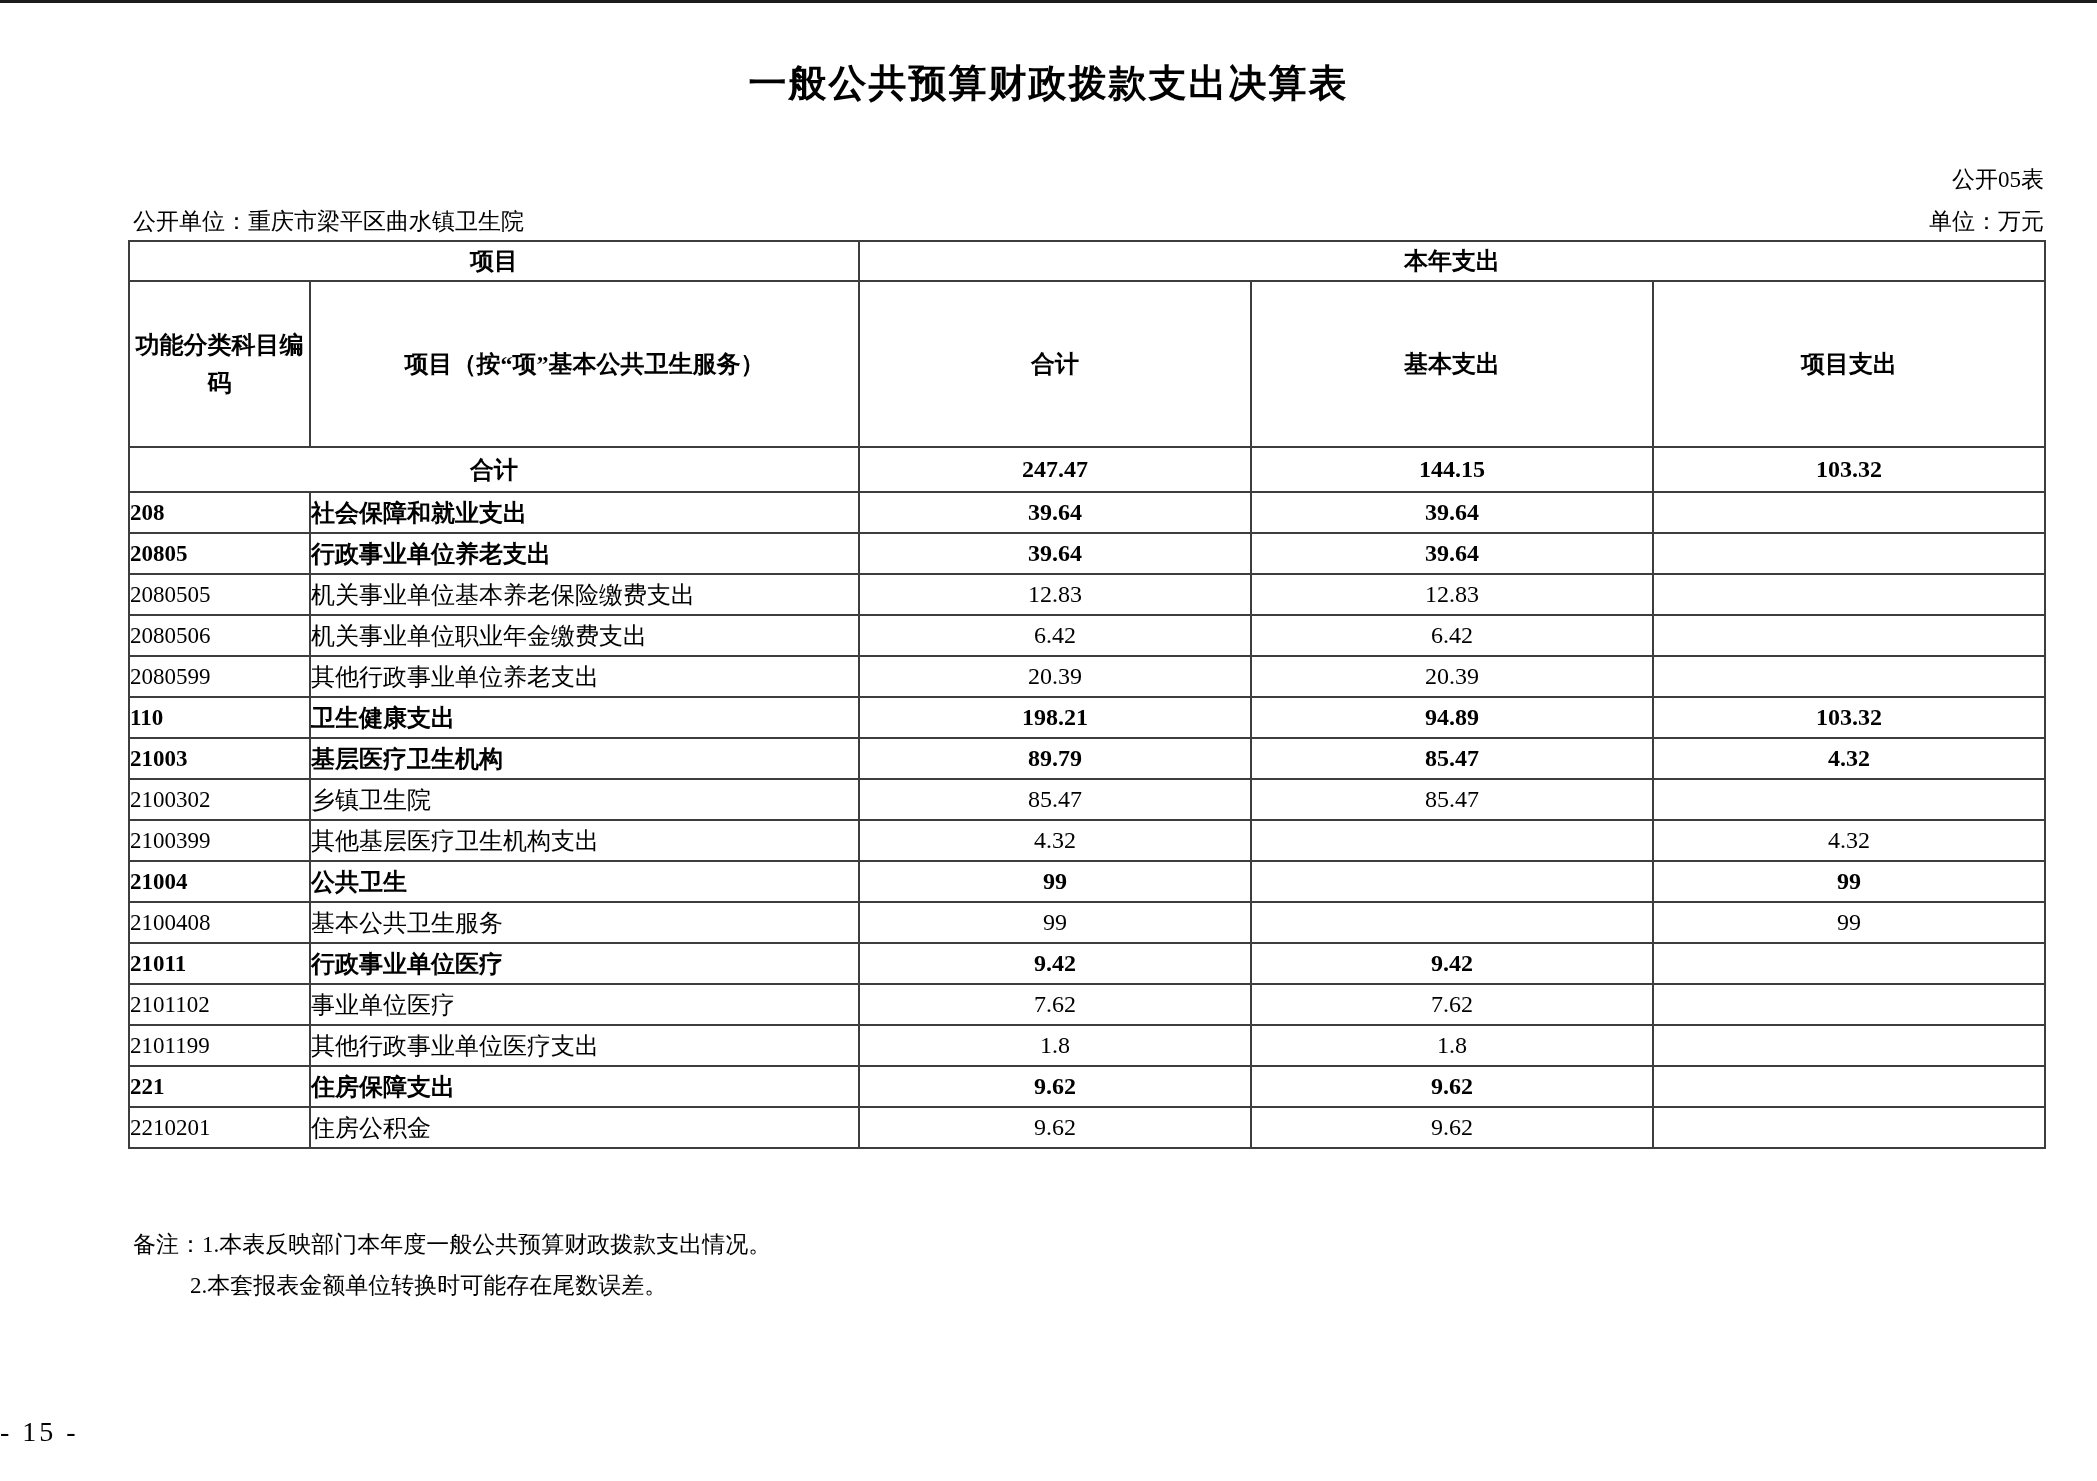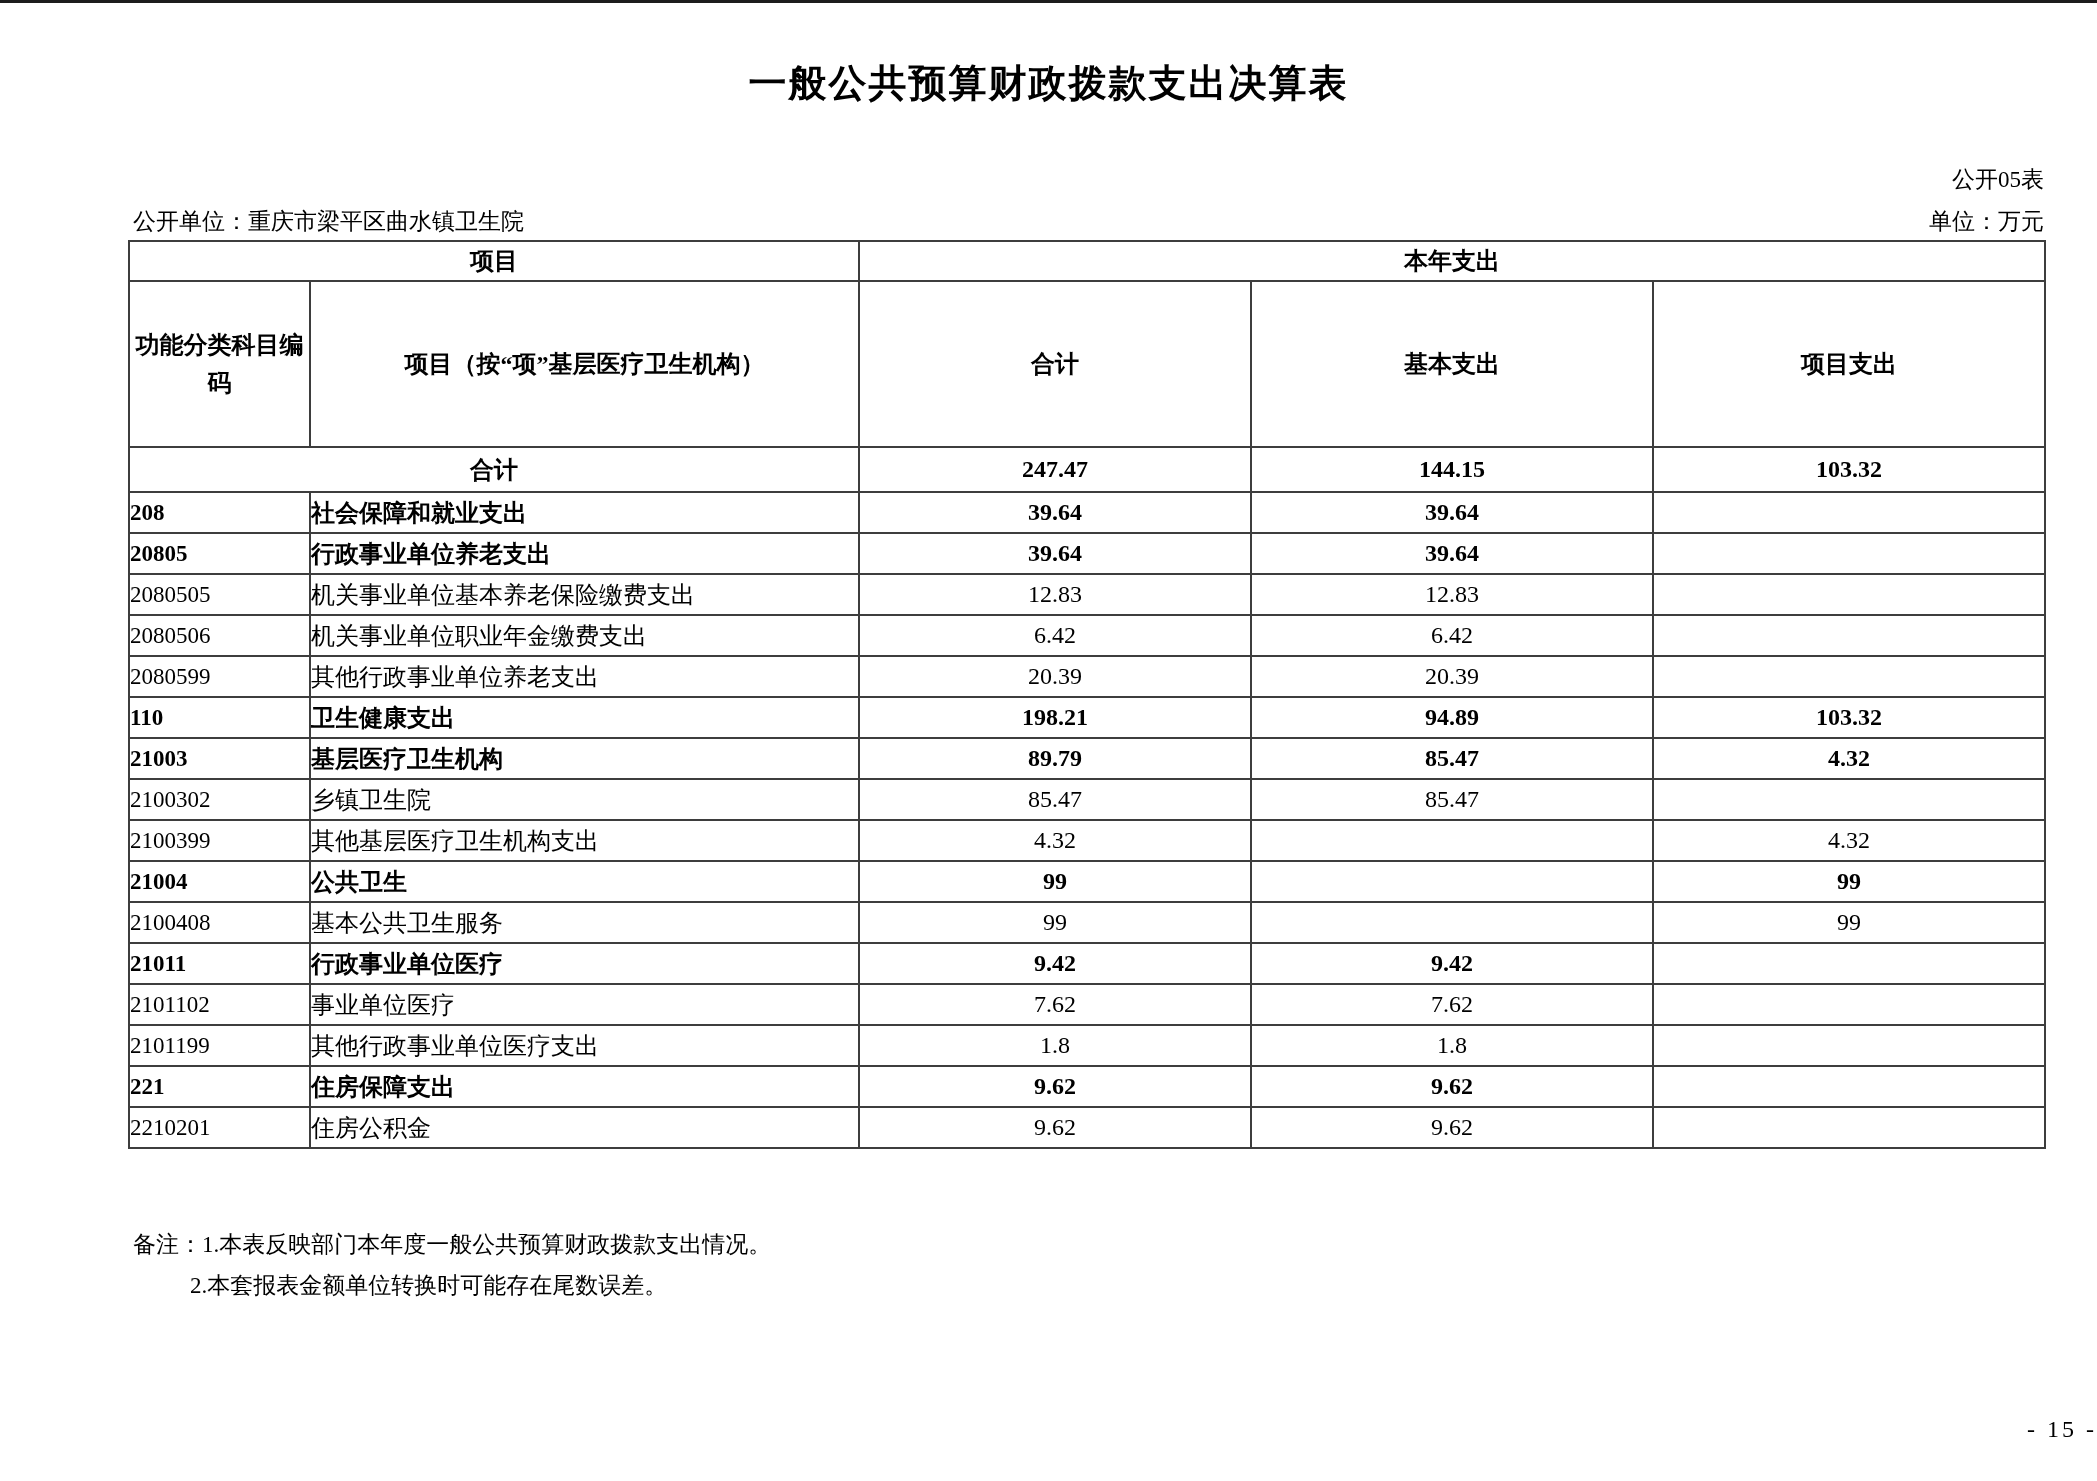--- a/index.html
+++ b/index.html
@@ -100,22 +100,22 @@
     top: 1224px;
     font-size: 23px;
     line-height: 41px;
   }
   .notes .note-line2 { padding-left: 57px; }
   .page-number {
     position: absolute;
     top: 1416px;
     left: 0;
     width: 100%;
-    text-align: right;
-    font-size: 24px;
+    text-align: left;
+    font-size: 28px;
     letter-spacing: 3px;
   }
 </style>
 </head>
 <body>
 
 <div class="top-edge"></div>
 
 <h1 class="doc-title">一般公共预算财政拨款支出决算表</h1>
 
@@ -131,21 +131,21 @@
     <col style="width:402px">
     <col style="width:392px">
   </colgroup>
   <thead>
     <tr class="hdr-group">
       <th colspan="2">项目</th>
       <th colspan="3">本年支出</th>
     </tr>
     <tr class="hdr-cols">
       <th>功能分类科目编码</th>
-      <th>项目（按“项”基层医疗卫生机构）</th>
+      <th>项目（按“项”基本公共卫生服务）</th>
       <th>合计</th>
       <th>基本支出</th>
       <th>项目支出</th>
     </tr>
   </thead>
   <tbody id="rows-body">
     <tr class="total-row">
       <td colspan="2" class="merged-label">合计</td>
       <td class="num">247.47</td>
       <td class="num">144.15</td>

